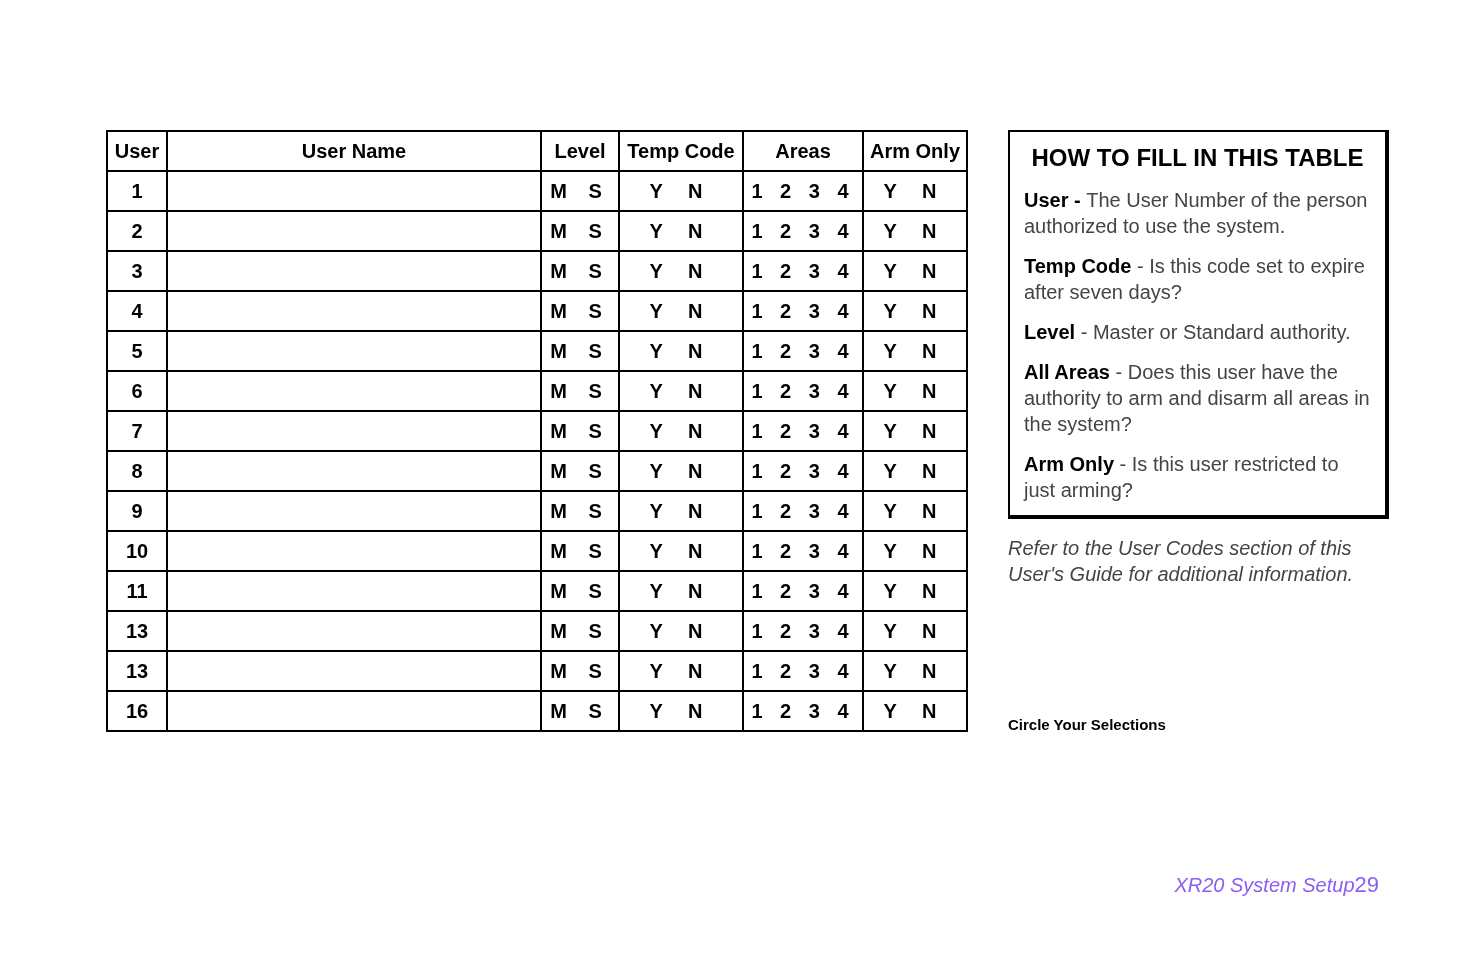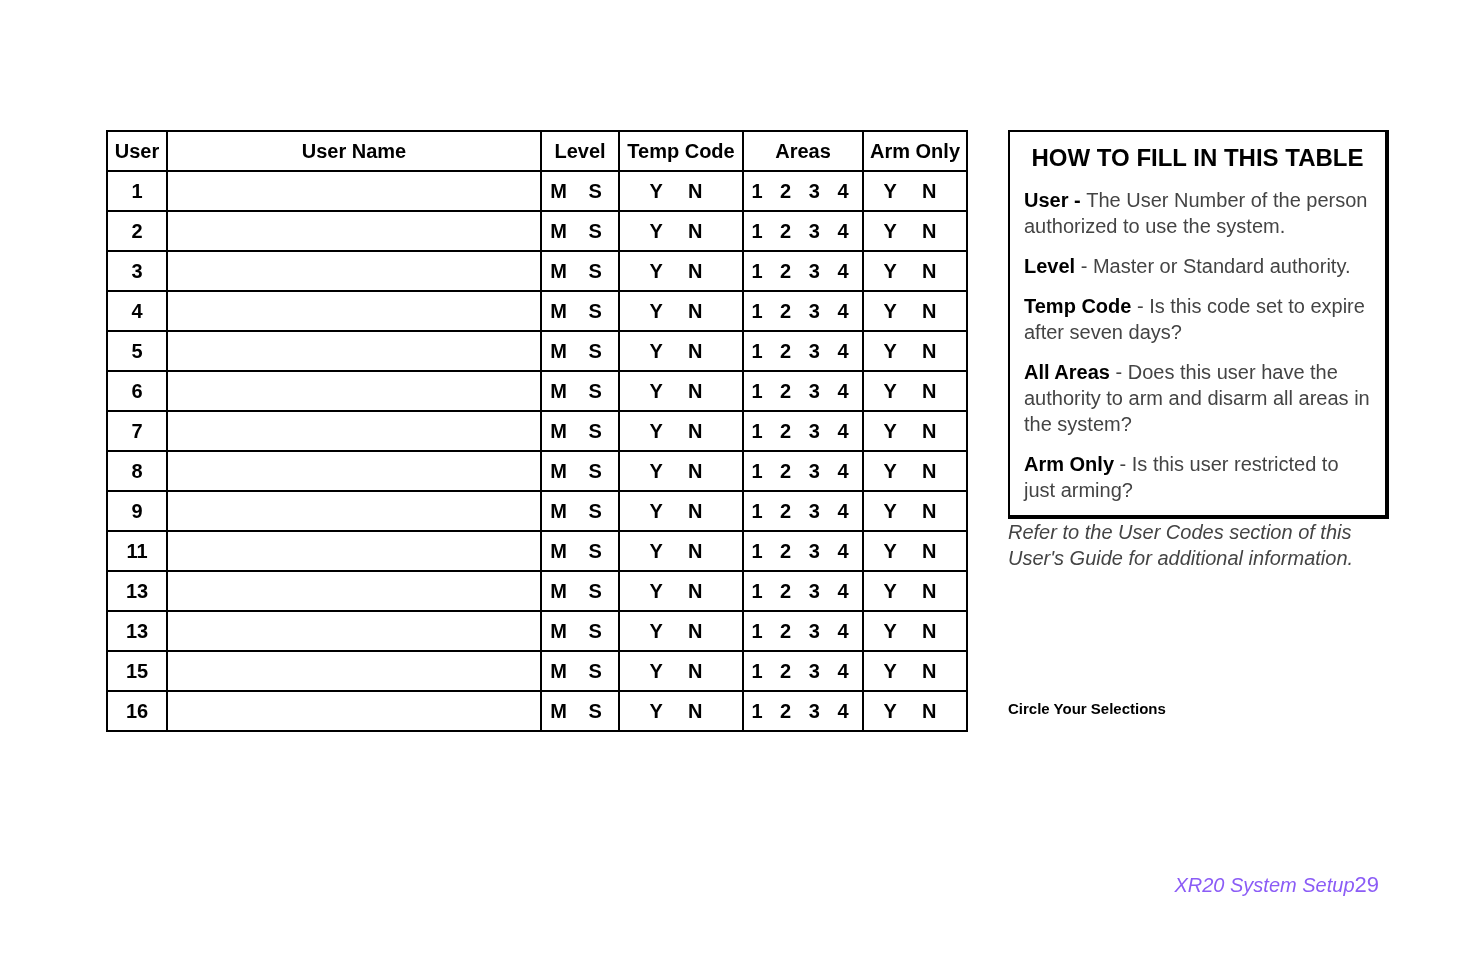--- a/index.html
+++ b/index.html
@@ -54,20 +54,21 @@
   .side {
     flex: 1;
     font-size: 20px;
     line-height: 1.3;
   }
   .howto-box {
     border: 2px solid #000;
     border-right-width: 4px;
     border-bottom-width: 4px;
     padding: 10px 14px 12px 14px;
+    margin-bottom: 16px;
   }
   .howto-box h2 {
     text-align: center;
     font-weight: bold;
     font-size: 24px;
     margin-bottom: 14px;
     font-family: Verdana, Arial, sans-serif;
   }
   .howto-box p {
     margin-bottom: 14px;
@@ -195,45 +196,45 @@
         </tr>
         <tr>
           <td class="cell-user">9</td>
           <td class="cell-name"></td>
           <td class="cell-level">M S</td>
           <td class="cell-yn">Y N</td>
           <td class="cell-areas">1 2 3 4</td>
           <td class="cell-armonly">Y N</td>
         </tr>
         <tr>
+          <td class="cell-user">10</td>
+          <td class="cell-name"></td>
+          <td class="cell-level">M S</td>
+          <td class="cell-yn">Y N</td>
+          <td class="cell-areas">1 2 3 4</td>
+          <td class="cell-armonly">Y N</td>
+        </tr>
+        <tr>
           <td class="cell-user">11</td>
           <td class="cell-name"></td>
           <td class="cell-level">M S</td>
           <td class="cell-yn">Y N</td>
           <td class="cell-areas">1 2 3 4</td>
           <td class="cell-armonly">Y N</td>
         </tr>
         <tr>
           <td class="cell-user">13</td>
           <td class="cell-name"></td>
           <td class="cell-level">M S</td>
           <td class="cell-yn">Y N</td>
           <td class="cell-areas">1 2 3 4</td>
           <td class="cell-armonly">Y N</td>
         </tr>
         <tr>
           <td class="cell-user">13</td>
-          <td class="cell-name"></td>
-          <td class="cell-level">M S</td>
-          <td class="cell-yn">Y N</td>
-          <td class="cell-areas">1 2 3 4</td>
-          <td class="cell-armonly">Y N</td>
-        </tr>
-        <tr>
-          <td class="cell-user">15</td>
           <td class="cell-name"></td>
           <td class="cell-level">M S</td>
           <td class="cell-yn">Y N</td>
           <td class="cell-areas">1 2 3 4</td>
           <td class="cell-armonly">Y N</td>
         </tr>
         <tr>
           <td class="cell-user">16</td>
           <td class="cell-name"></td>
           <td class="cell-level">M S</td>
@@ -241,22 +242,22 @@
           <td class="cell-areas">1 2 3 4</td>
           <td class="cell-armonly">Y N</td>
         </tr>
       </tbody>
   </table>
 
   <div class="side">
     <div class="howto-box">
       <h2>HOW TO FILL IN THIS TABLE</h2>
       <p><b>User - </b><span>The User Number of the person authorized to use the system.</span></p>
+      <p><b>Temp Code</b><span> - Is this code set to expire after seven days?</span></p>
       <p><b>Level</b><span> - Master or Standard authority.</span></p>
-      <p><b>Temp Code</b><span> - Is this code set to expire after seven days?</span></p>
       <p><b>All Areas</b><span> - Does this user have the authority to arm and disarm all areas in the system?</span></p>
       <p><b>Arm Only</b><span> - Is this user restricted to just arming?</span></p>
     </div>
     <p class="below-box">Refer to the User Codes section of this User's Guide for additional information.</p>
     <p class="circle-note">Circle Your Selections</p>
   </div>
 </div>
 
 <div class="footer">
   <span>XR20 System Setup</span>

